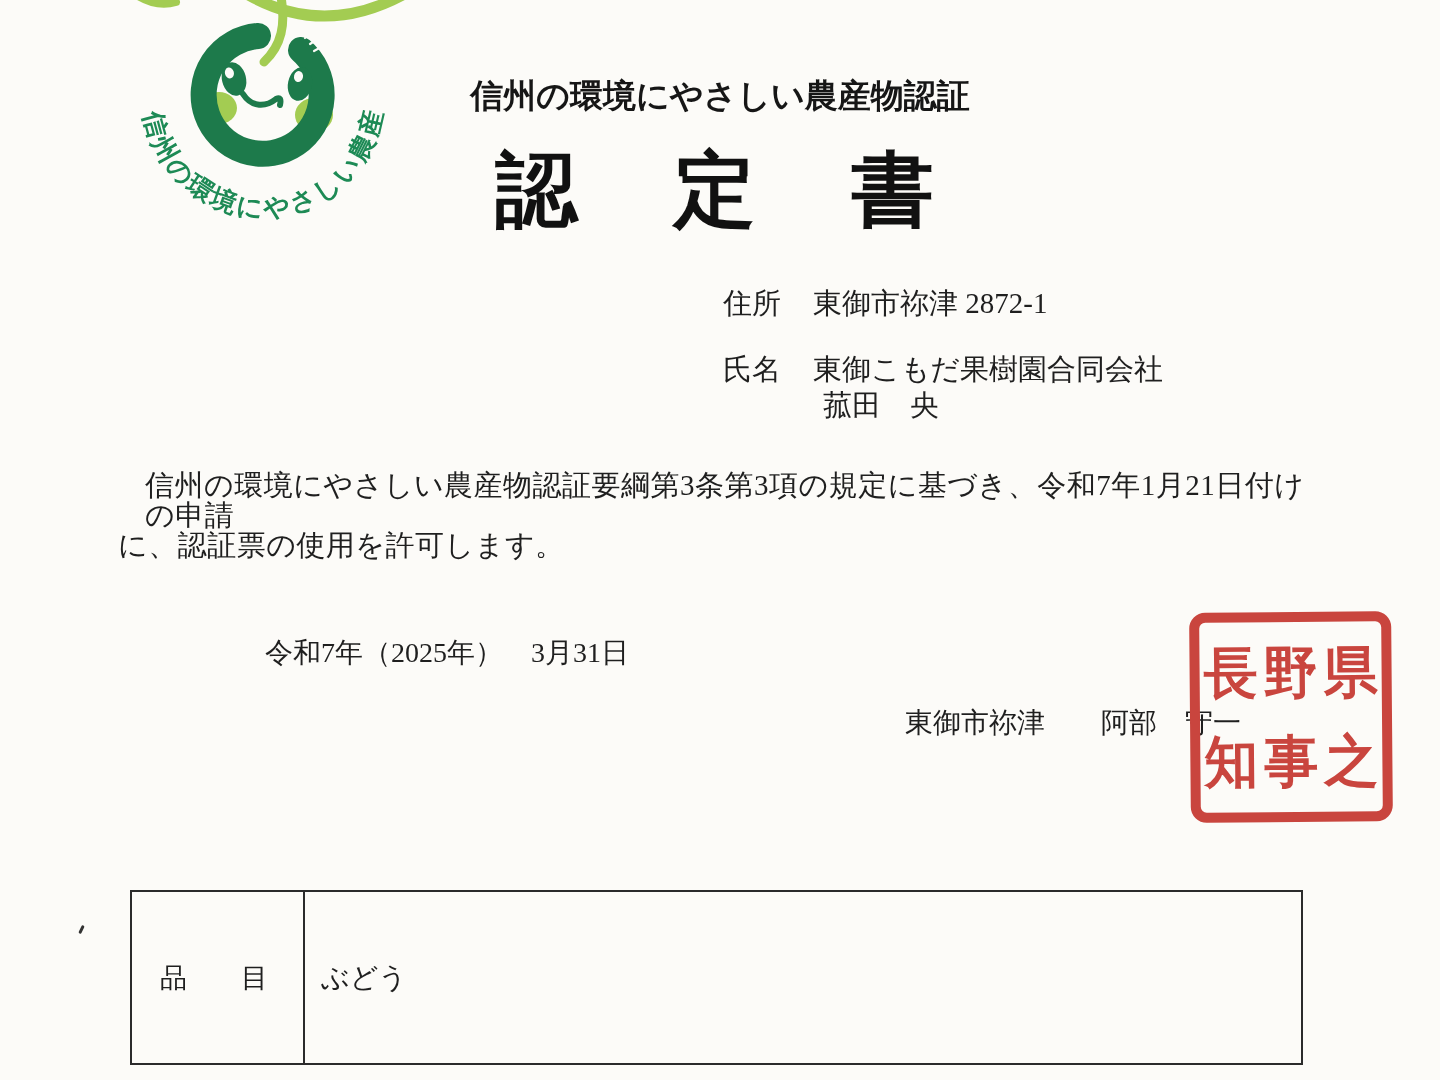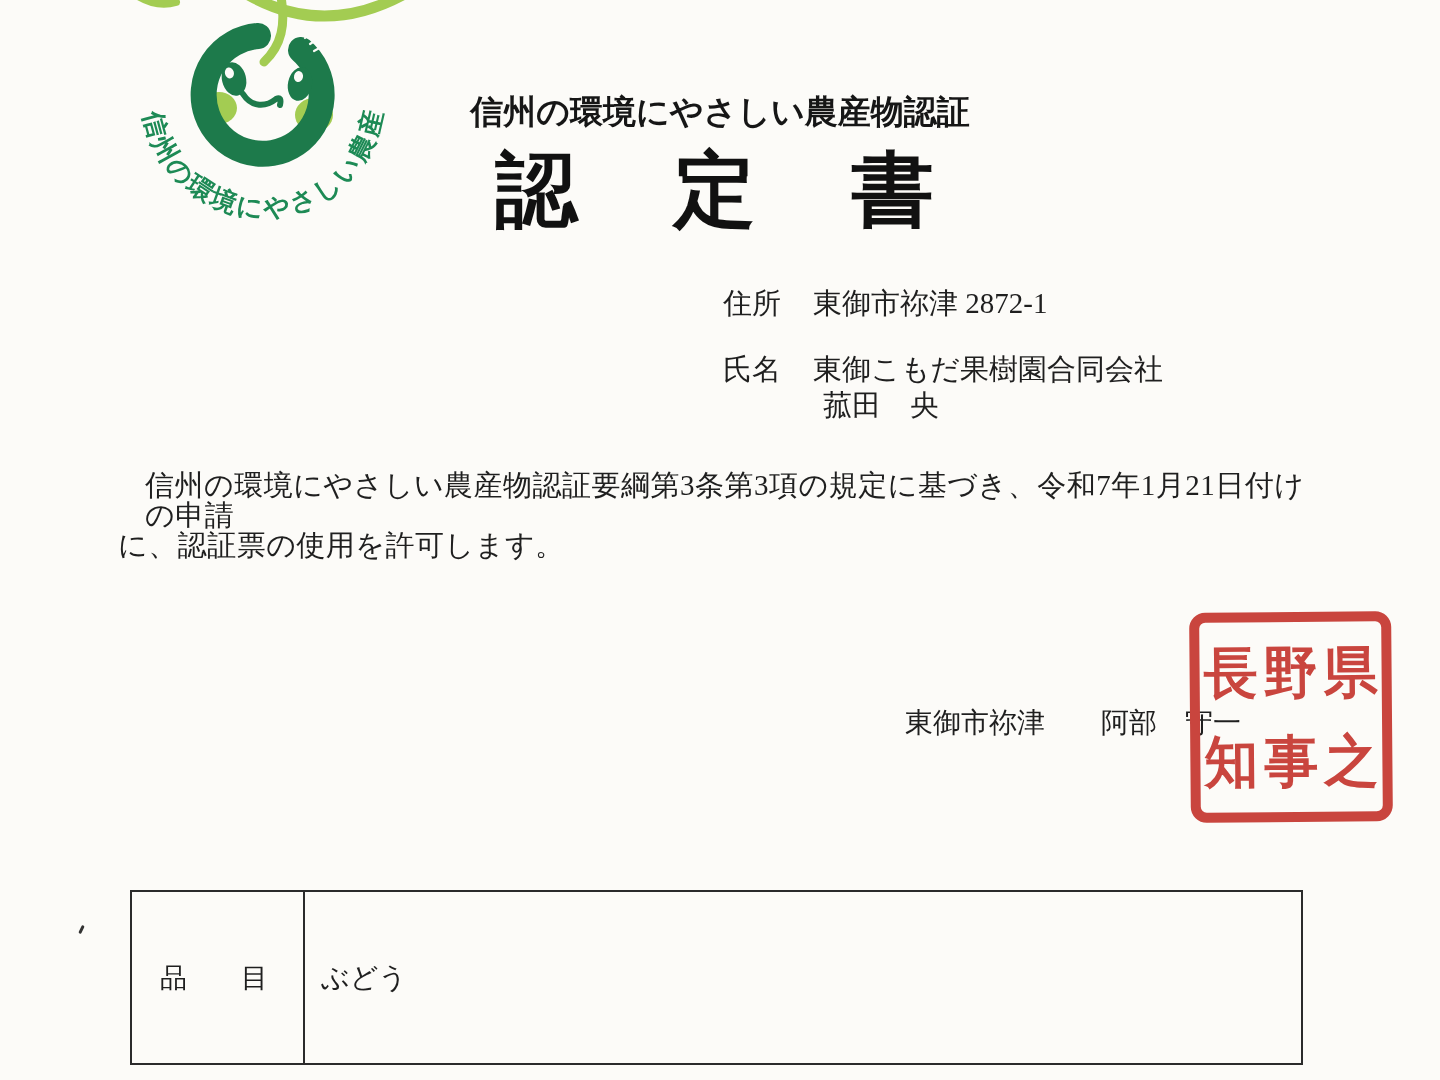--- a/index.html
+++ b/index.html
@@ -9,21 +9,21 @@
     font-family:"Liberation Serif", serif; color:#1f1f1f;
   }
 
   
   .logo-svg { position:absolute; left:85px; top:0; }
 
   
   .program-title {
     position:absolute; top:74px; left:0; width:1440px;
     text-align:center; font-family:"Liberation Sans", sans-serif;
-    font-weight:bold; font-size:33px; letter-spacing:0px; color:#161616;margin-top:16px;
+    font-weight:bold; font-size:33px; letter-spacing:0px; color:#161616;
   }
   .main-title {
     position:absolute; top:136px; left:0; width:1436px;
     text-align:center; font-weight:bold; font-size:82px;
     letter-spacing:7px; color:#111;
   }
 
   
   .addr-line  { position:absolute; top:284px; left:723px; font-size:29px; }
   .name-line  { position:absolute; top:350px; left:723px; font-size:29px; }
@@ -127,20 +127,21 @@
   <div class="name-line">
     <span>氏名</span><span class="label-gap"></span><span>東御こもだ果樹園合同会社</span>
   </div>
   <div class="name2-line">菰田　央</div>
 
   <div class="body-par">
     <div class="body-line1">信州の環境にやさしい農産物認証要綱第3条第3項の規定に基づき、令和7年1月21日付けの申請</div>
     <div>に、認証票の使用を許可します。</div>
   </div>
 
+  <div class="date-line">令和7年（2025年）　3月31日</div>
   <div class="sign-line">東御市祢津　　阿部　守一</div>
 
   <div class="seal">
     <div class="seal-row">長野県</div>
     <div class="seal-row">知事之</div>
   </div>
 
   <div class="cert-table">
     <div class="cert-row">
       <div class="cert-label">品　　目</div>

